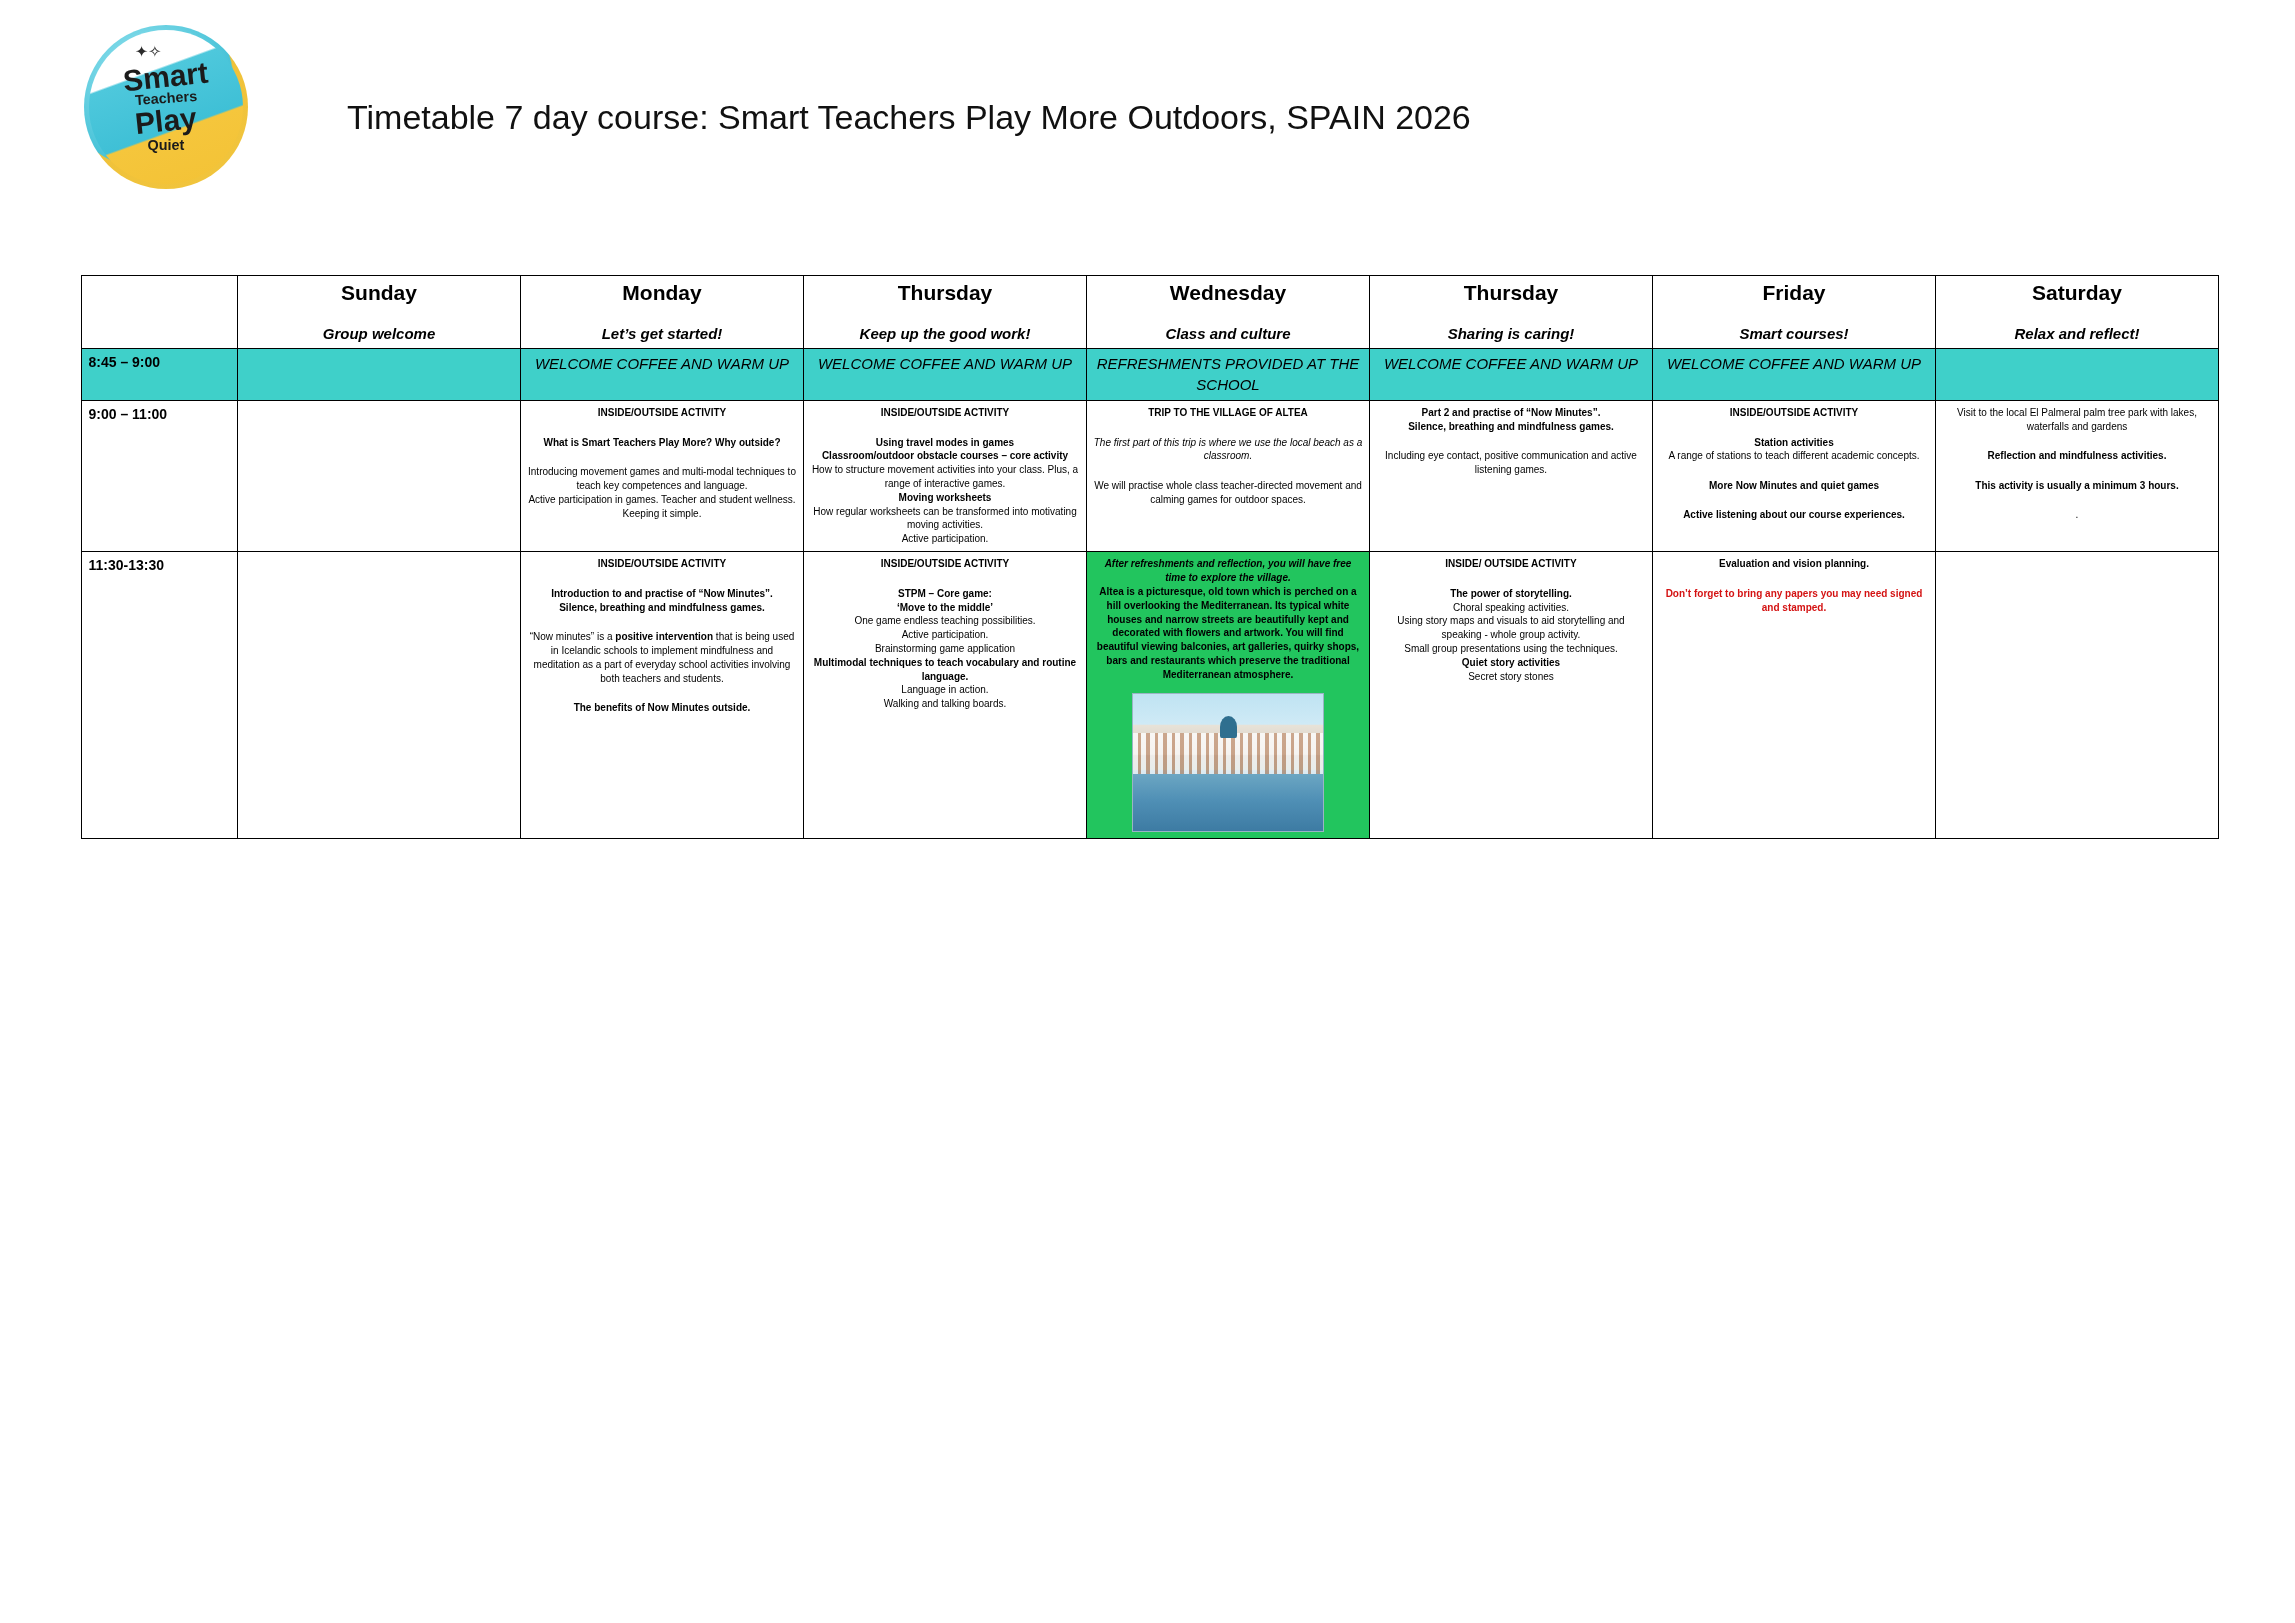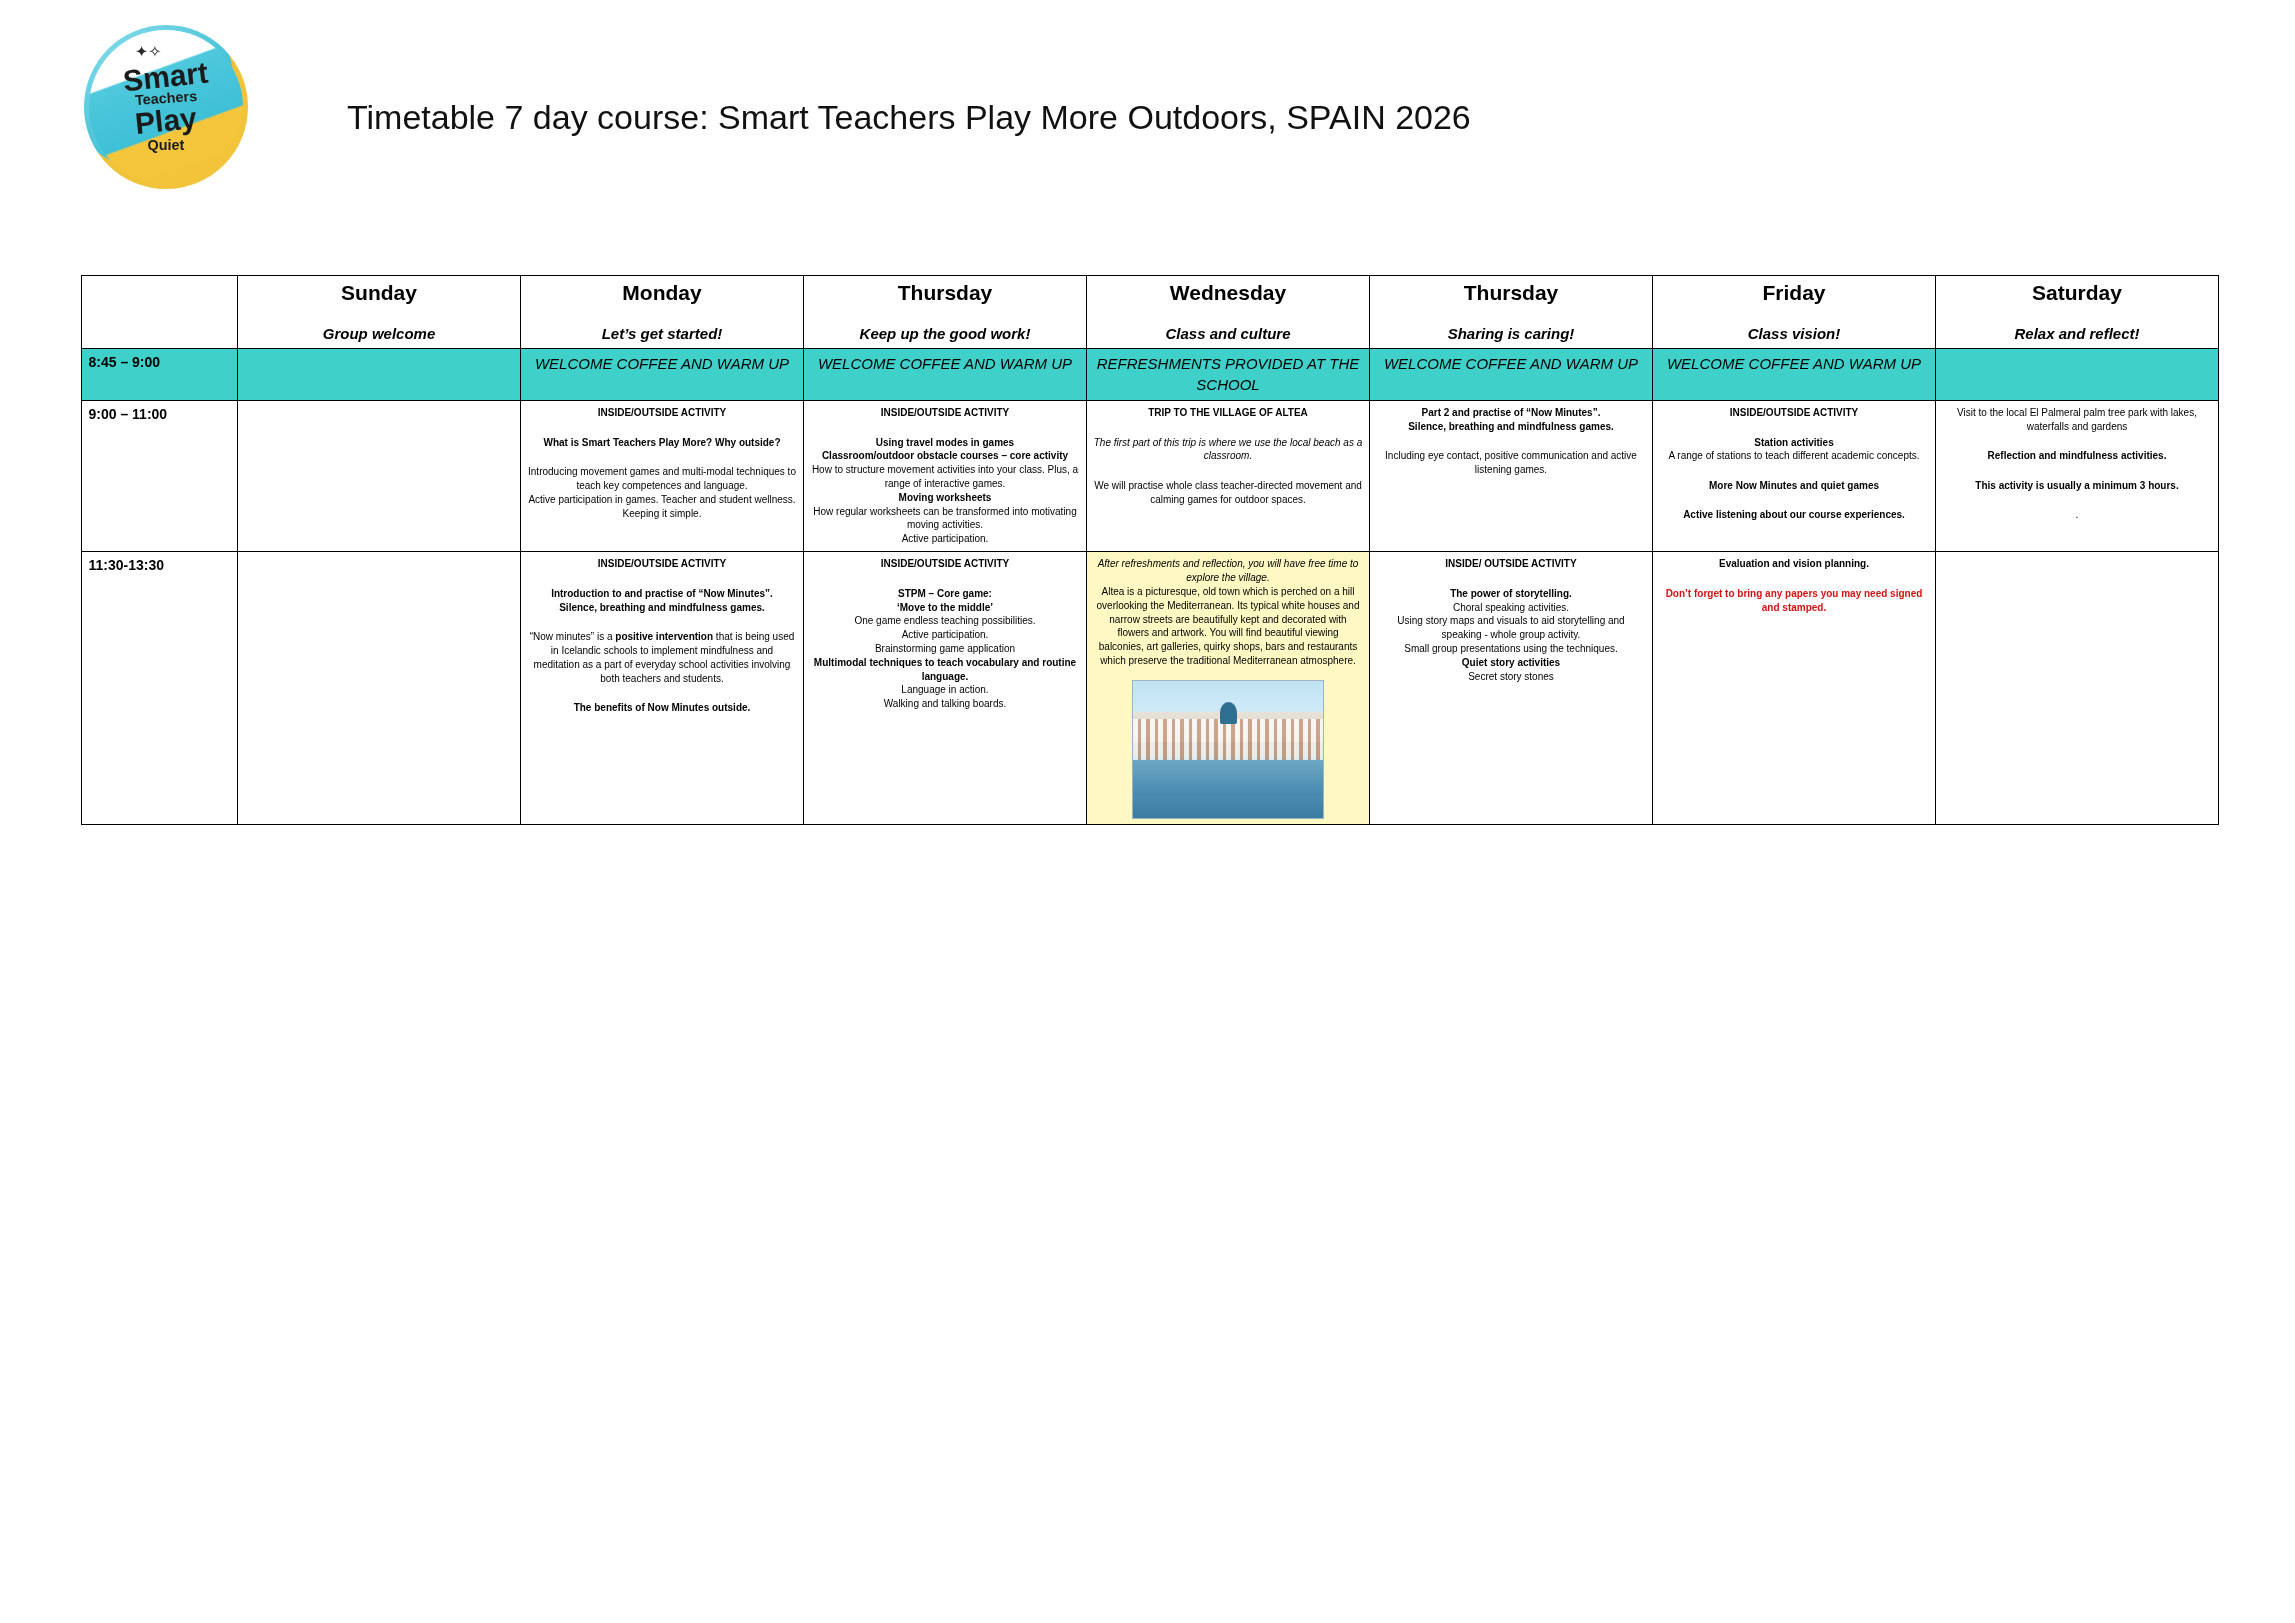--- a/index.html
+++ b/index.html
@@ -156,21 +156,21 @@
   .cell {
     font-size: 10px;
     line-height: 1.38;
     text-align: center;
   }
   .cell p { margin: 0; }
   .gap { height: 15.7px; }
   .b { font-weight: bold; }
   .i { font-style: italic; }
   .red { color: #D41212; font-weight: bold; }
-  .yellow { background: #fef9c3; }
+  .yellow { background: #22c55e; font-weight: bold; }
 
   .photo {
     width: 190px;
     height: 137px;
     margin: 11.8px auto 0 auto;
     background:
       linear-gradient(to bottom,
         #bfe3f2 0%, #cfeaf6 22%,
         #e7e2d8 23%, #d8cfc1 44%,
         #b9b0a2 45%, #9fb4a8 55%,
@@ -247,21 +247,21 @@
         <th class="dayhead">
           <div class="dayname">Wednesday</div>
           <div class="daysub">Class and culture</div>
         </th>
         <th class="dayhead">
           <div class="dayname">Thursday</div>
           <div class="daysub">Sharing is caring!</div>
         </th>
         <th class="dayhead">
           <div class="dayname">Friday</div>
-          <div class="daysub">Class vision!</div>
+          <div class="daysub">Smart courses!</div>
         </th>
         <th class="dayhead">
           <div class="dayname">Saturday</div>
           <div class="daysub">Relax and reflect!</div>
         </th>
       </tr>
     </thead>
     <tbody>
 
       <tr>

